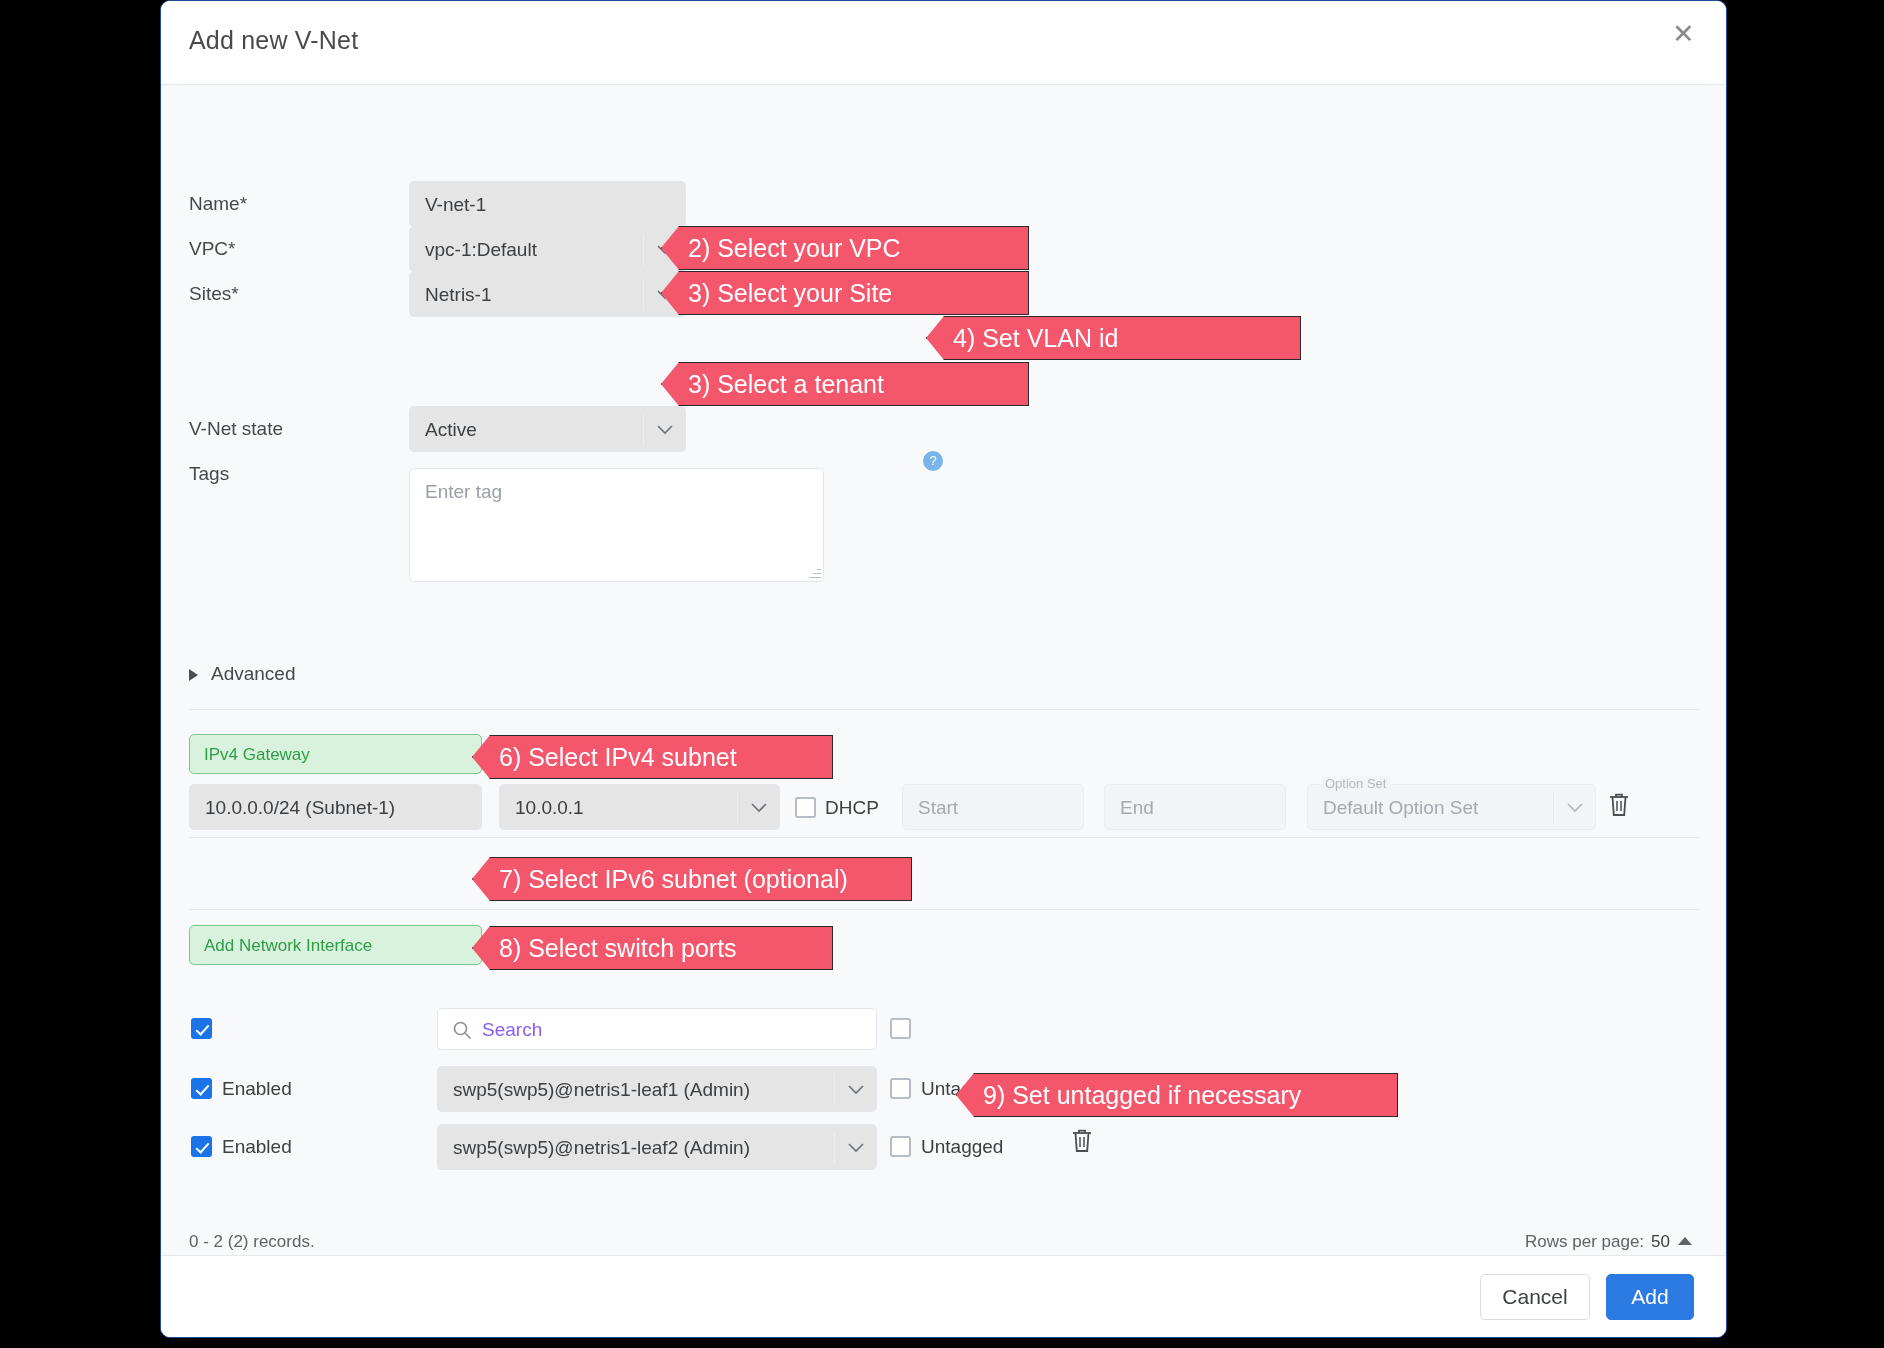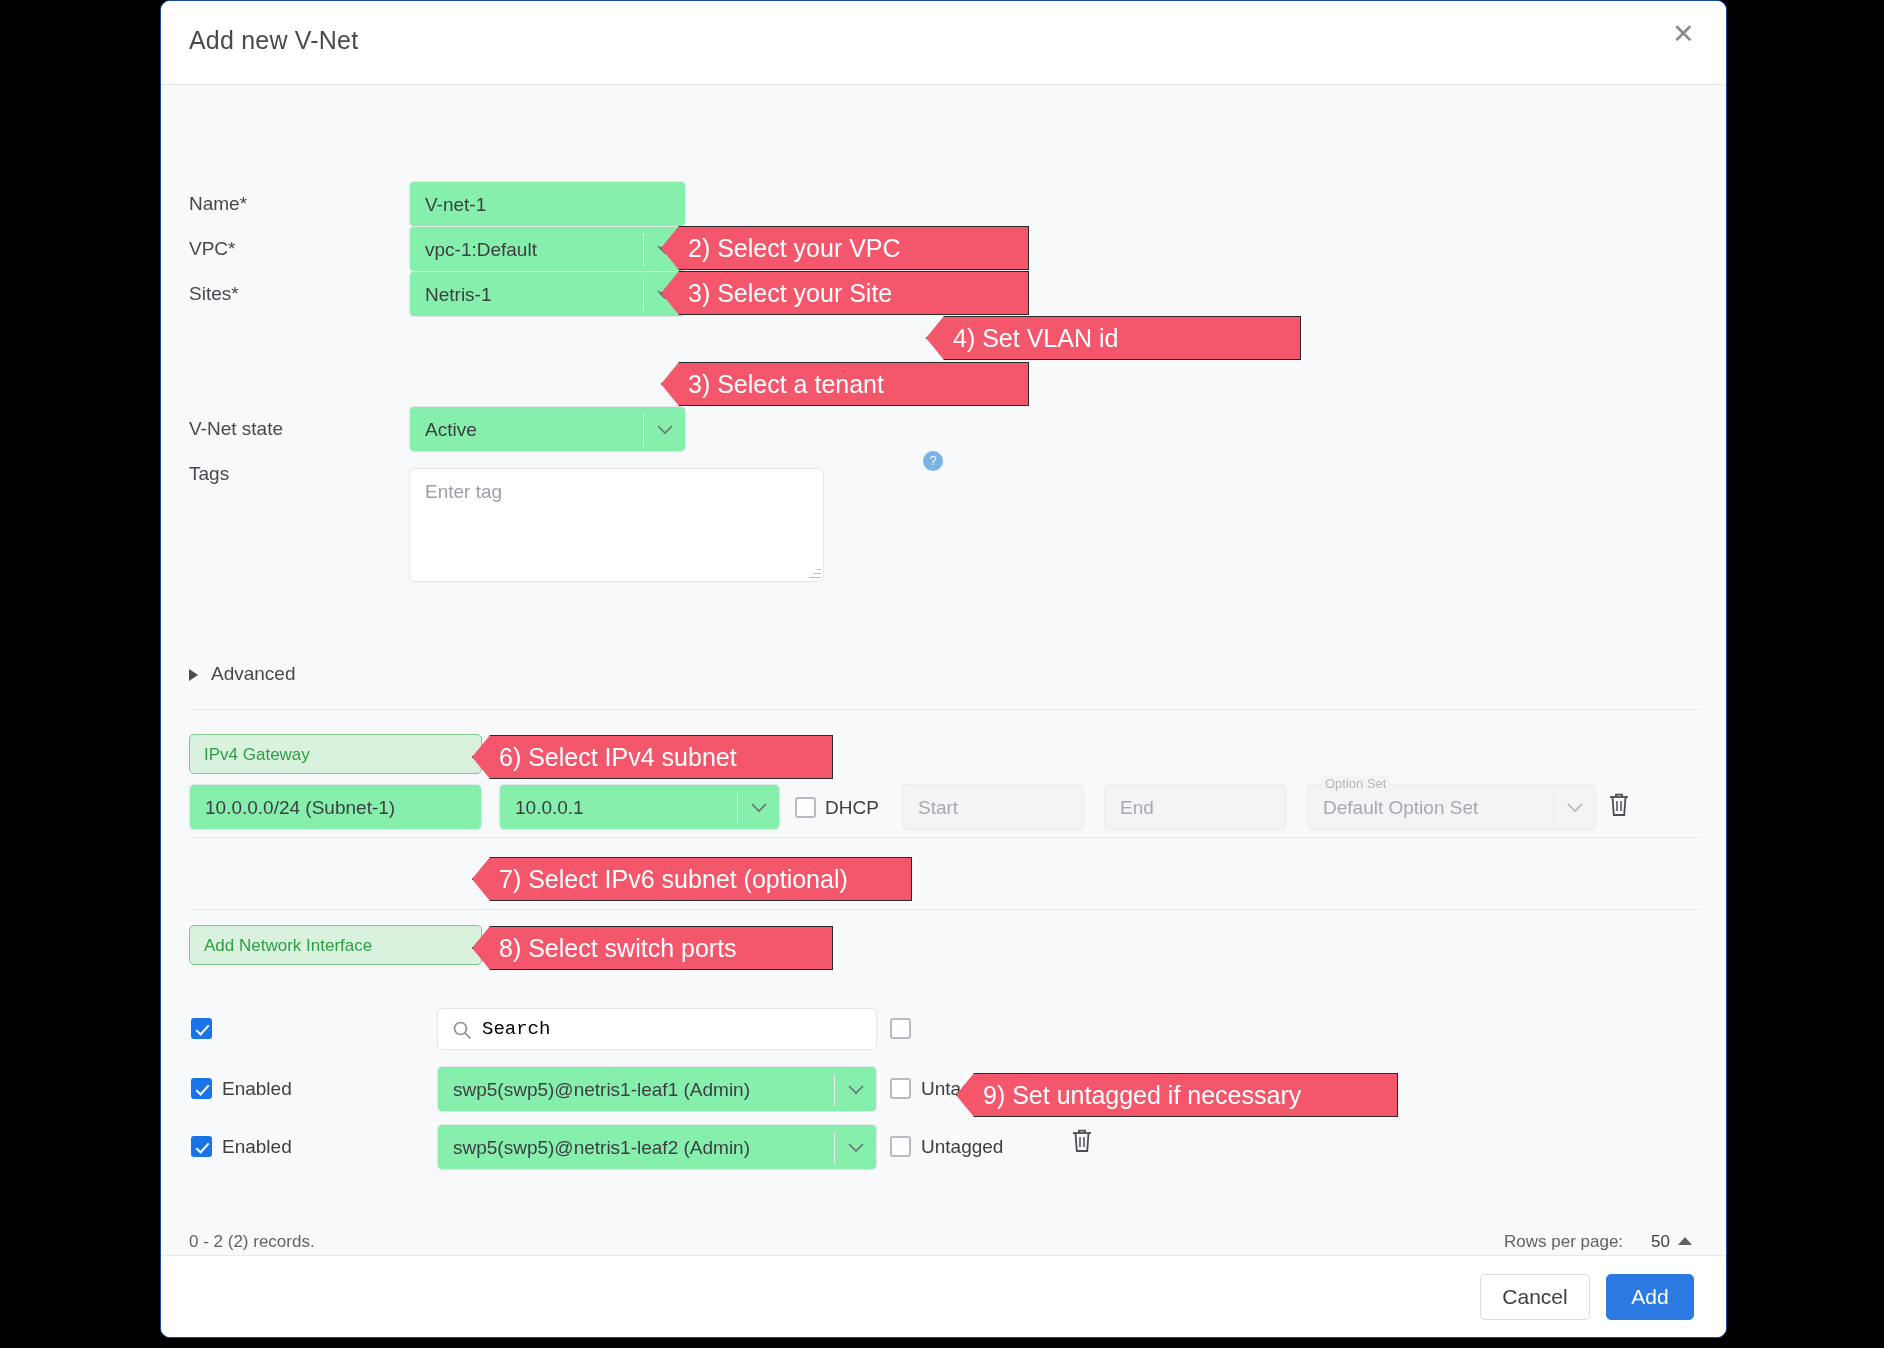--- a/index.html
+++ b/index.html
@@ -52,21 +52,21 @@
     background: #f7f9fb;
   }
   .field-row { position: absolute; left: 0; width: 100%; height: 46px; }
   .field-label {
     position: absolute; left: 28px;
     font-size: 19px; color: #45494e;
     line-height: 46px;
   }
   .ctl {
     position: absolute;
-    background: #86efac;
+    background: #e5e5e5;
     border: 1px solid #e3e7ec;
     border-radius: 5px;
     height: 46px;
     font-size: 19px;
     color: #3c4043;
   }
   .ctl .val {
     position: absolute; left: 15px; top: 0;
     line-height: 45px;
     white-space: nowrap;
@@ -201,36 +201,36 @@
   .search-box {
     position: absolute;
     left: 276px; top: 923px;
     width: 440px; height: 42px;
     background: #fff;
     border: 1px solid #e3e7ec;
     border-radius: 5px;
   }
   .search-box .ph {
     position: absolute; left: 44px; top: 0;
-    line-height: 41px; font-size: 19px; color: #000000; font-family: Liberation Mono, monospace;
+    line-height: 41px; font-size: 19px; color: #8b5cf6;
   }
   .search-icon { position: absolute; left: 14px; top: 11px; }
   .trash { position: absolute; cursor: pointer; }
   .records {
     position: absolute;
     left: 28px; top: 1147px;
     font-size: 17px; color: #5f6368;
   }
   .rows-per-page {
     position: absolute;
     right: 34px; top: 1147px;
     font-size: 17px; color: #5f6368;
     white-space: nowrap;
   }
-  .rpp-val { margin-left: 28px; color: #3c4043; }
+  .rpp-val { margin-left: 7px; color: #3c4043; }
   .rpp-arrow {
     display: inline-block;
     margin-left: 8px;
     width: 0; height: 0;
     border-bottom: 8px solid #5f6368;
     border-left: 7px solid transparent;
     border-right: 7px solid transparent;
     vertical-align: 2px;
   }
   

